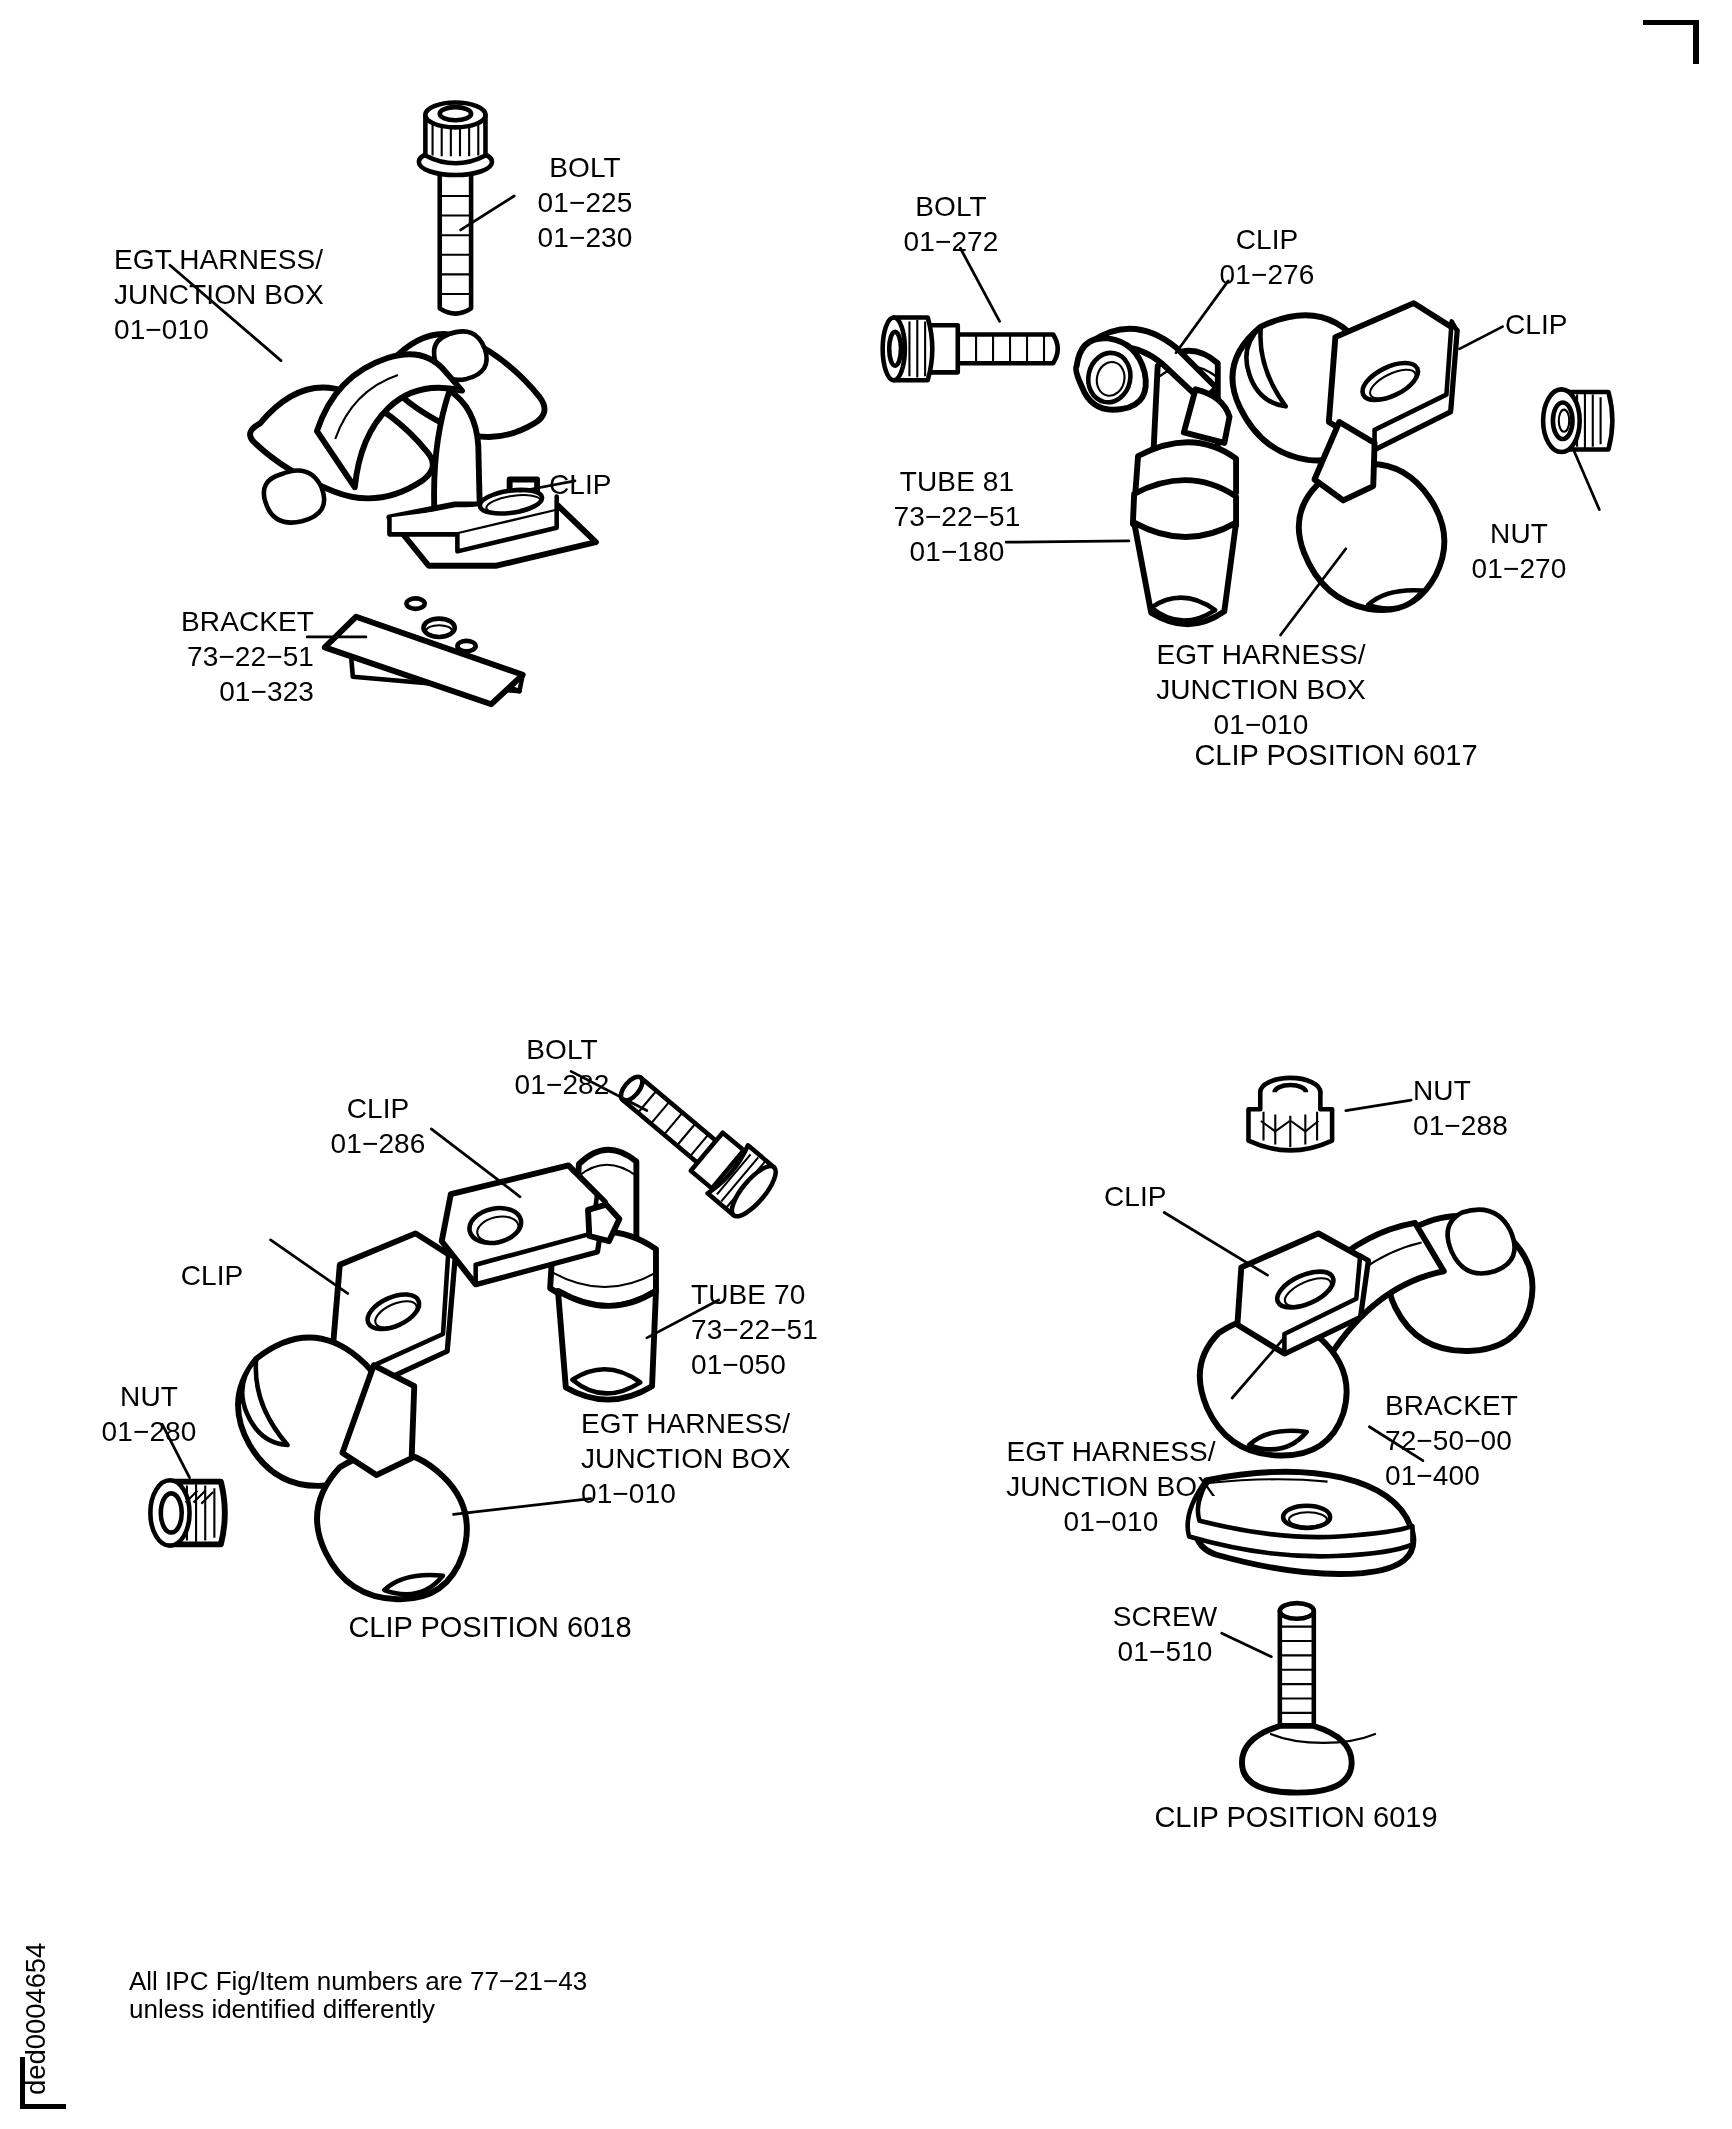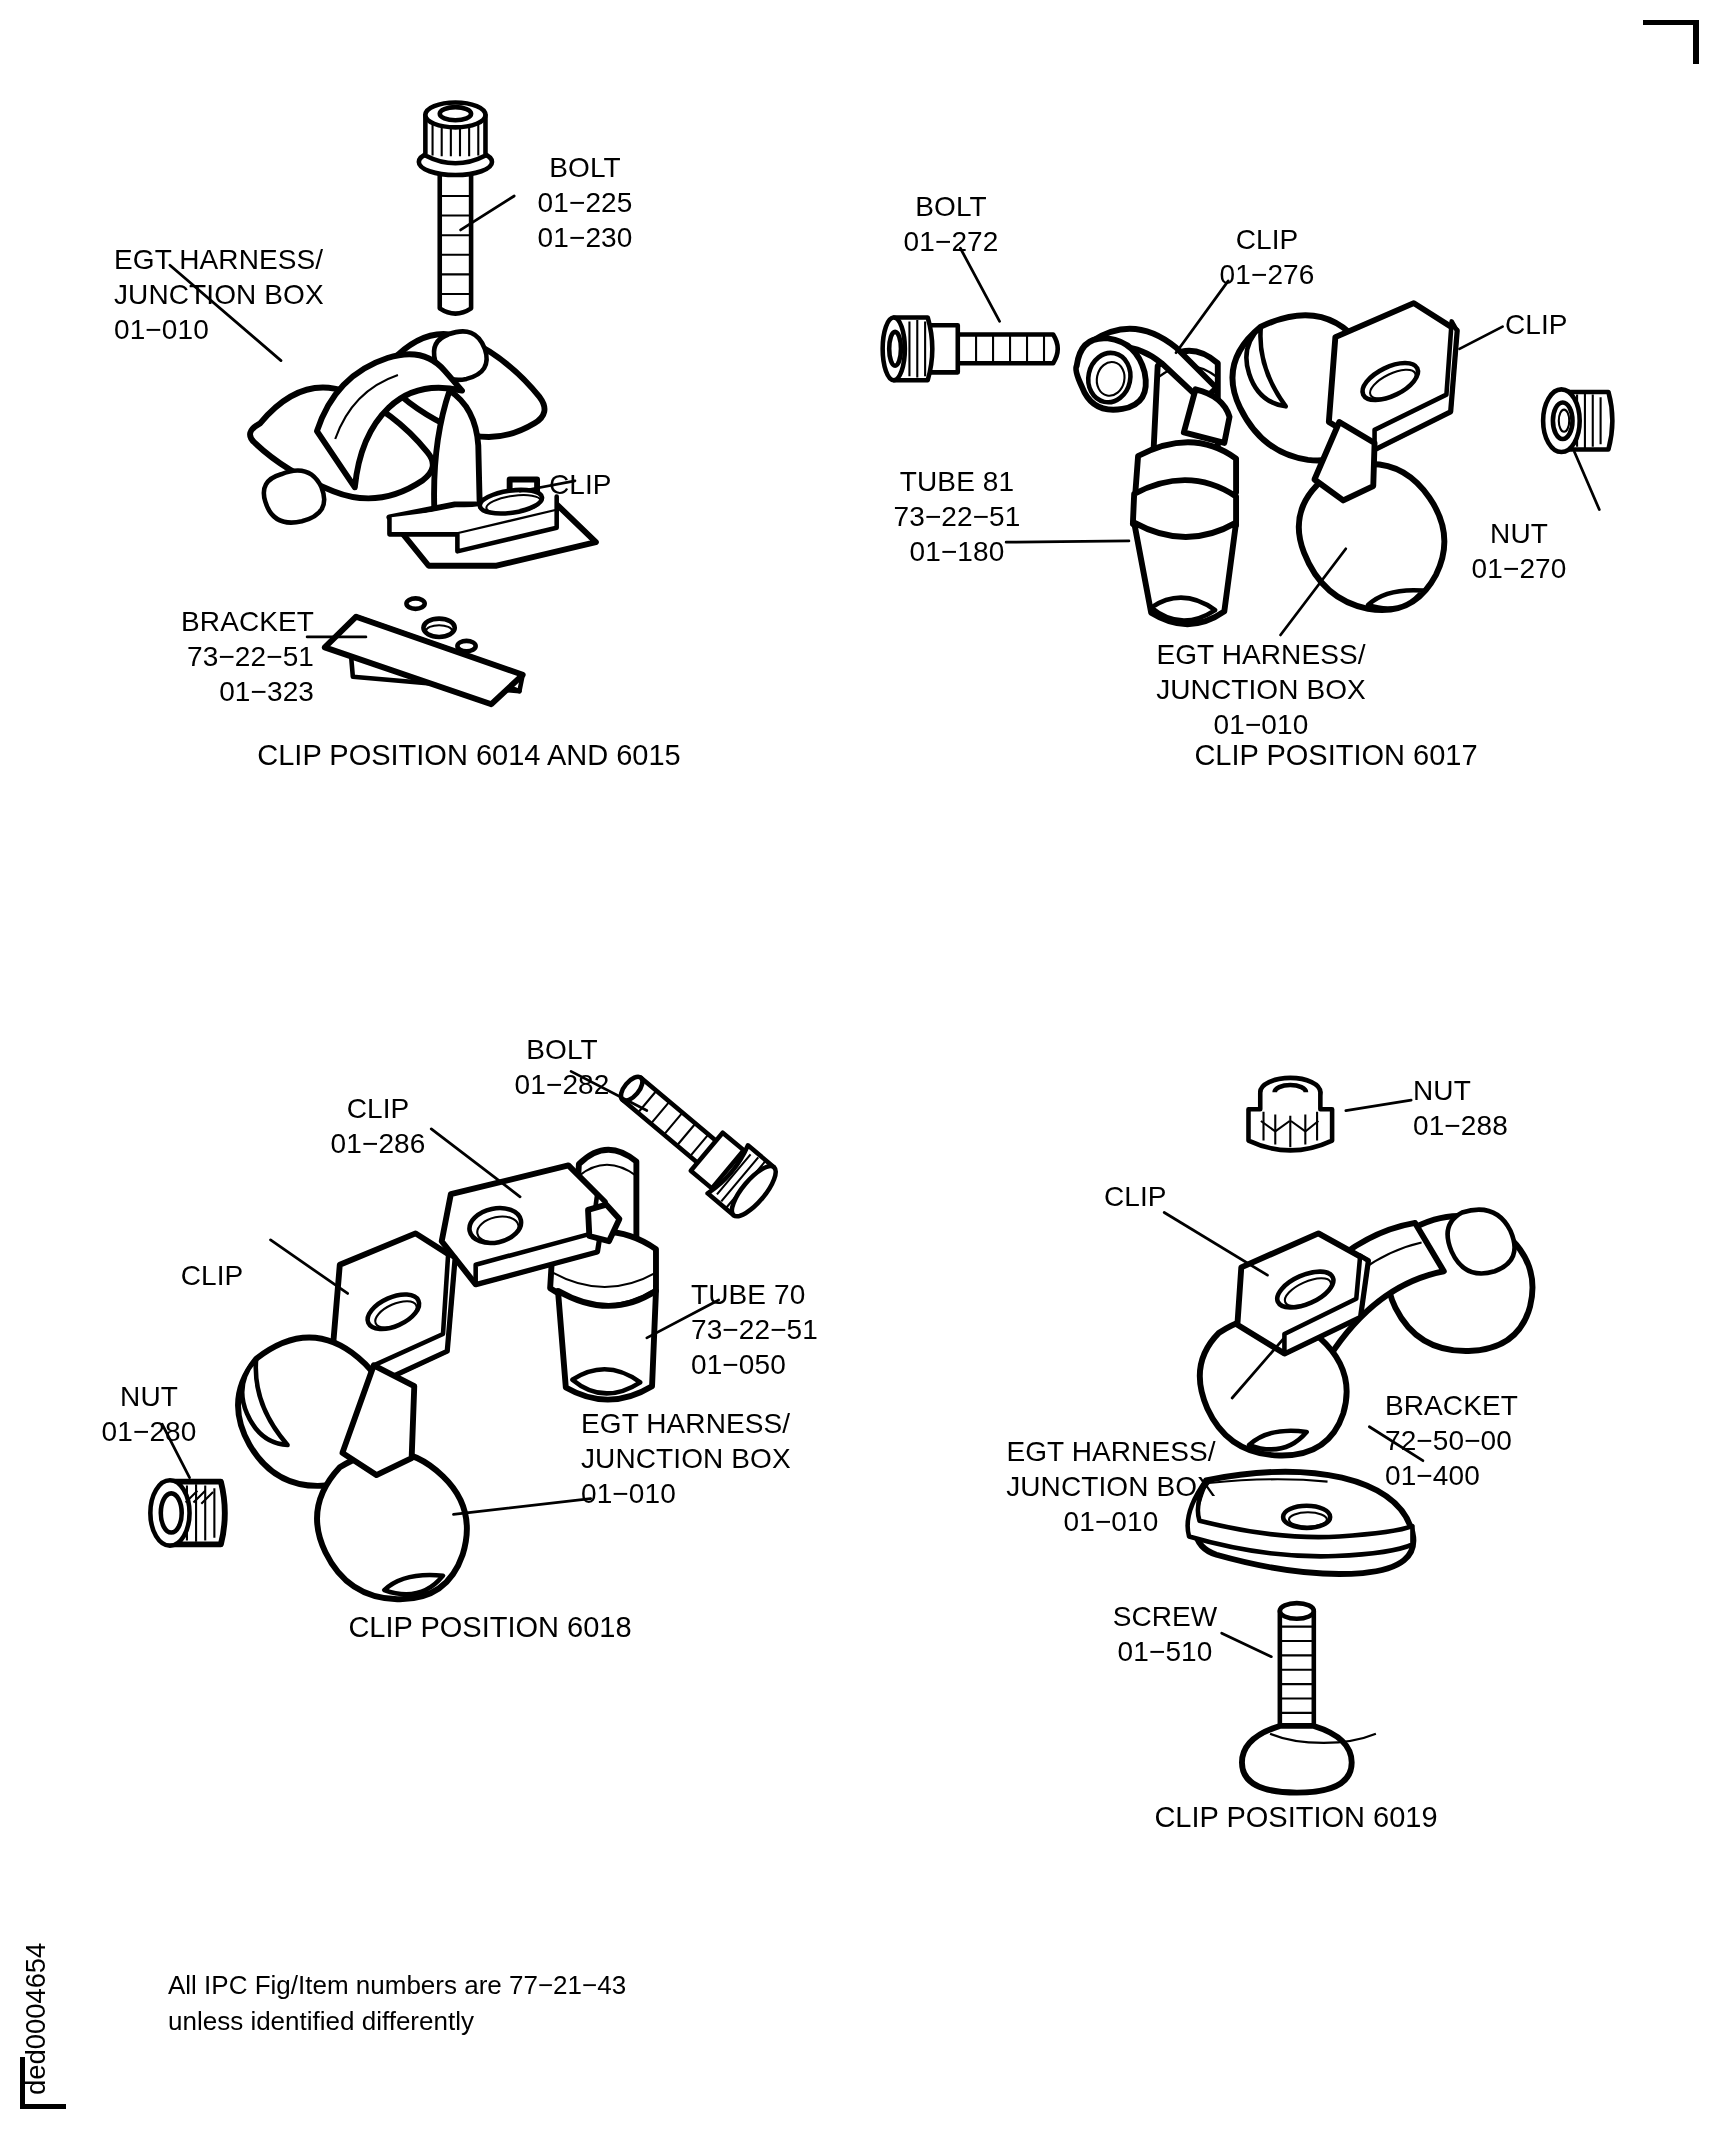--- a/index.html
+++ b/index.html
@@ -28,21 +28,21 @@
     white-space:pre;
     font-weight:400;
   }
   .lbl.c{text-align:center;transform:translateX(-50%);}
   .lbl.r{text-align:right;transform:translateX(-100%);}
   .cap{
     position:absolute;font-size:29px;line-height:35px;
     white-space:nowrap;transform:translateX(-50%);text-align:center;
   }
   .note{
-    position:absolute;font-size:26px;line-height:36px;white-space:pre;margin-left:39px;
+    position:absolute;font-size:26px;line-height:28px;white-space:pre;
   }
   .sideid{
     position:absolute;left:-1.3px;bottom:34px;
     font-size:27.4px;white-space:nowrap;
     transform-origin:left bottom;
     transform:rotate(-90deg) translateX(0);
   }
 
   
   svg.art{position:absolute;left:0;top:0;width:1732px;height:2129px;
@@ -319,21 +319,20 @@
   <div class="lbl c" style="left:585px;top:150px;">BOLT
 01−225
 01−230</div>
   <div class="lbl" style="left:114px;top:242px;">EGT HARNESS/
 JUNCTION BOX
 01−010</div>
   <div class="lbl" style="left:549px;top:467px;">CLIP</div>
   <div class="lbl r" style="left:314px;top:604px;">BRACKET
 73−22−51
 01−323</div>
-  <div class="cap" style="left:469px;top:738px;">CLIP POSITION 6014 AND 6015</div>
 
   <div class="lbl c" style="left:951px;top:189px;">BOLT
 01−272</div>
   <div class="lbl c" style="left:1267px;top:222px;">CLIP
 01−276</div>
   <div class="lbl" style="left:1505px;top:307px;">CLIP</div>
   <div class="lbl c" style="left:957px;top:464px;">TUBE 81
 73−22−51
 01−180</div>
   <div class="lbl c" style="left:1519px;top:516px;">NUT

